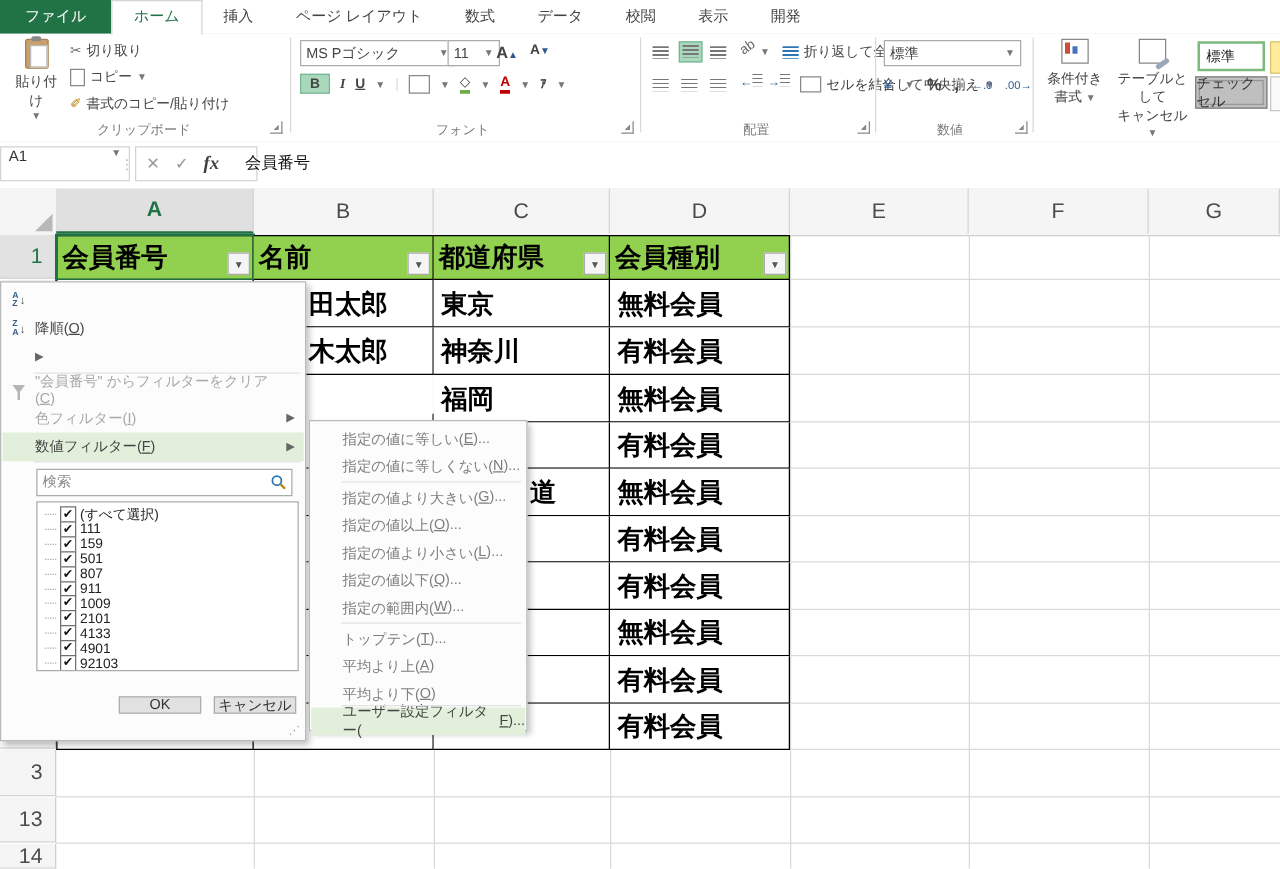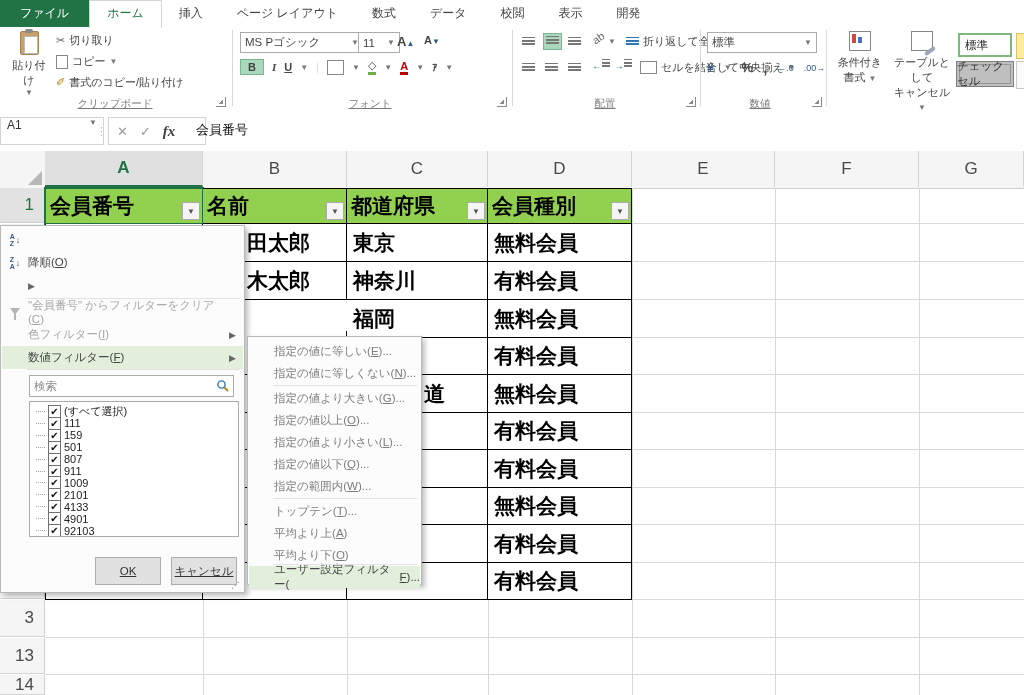--- a/index.html
+++ b/index.html
@@ -13,21 +13,21 @@
           border-bottom:1px solid #d5d5d5;display:flex;}
   .tab{height:27px;line-height:27px;padding:0 17px;font-size:12px;color:#444;cursor:default;}
   .tab.file{background:#217346;color:#fff;padding:0 20px;}
   .tab.active{background:#fff;color:#217346;border:1px solid #d5d5d5;border-bottom:none;
               line-height:25px;position:relative;z-index:2;margin-bottom:-1px;}
 
   
   #ribbon{position:absolute;left:0;top:27px;width:1024px;height:86px;background:#fff;
           border-bottom:1px solid #d5d5d5;font-size:11px;}
   .gsep{position:absolute;top:3px;height:76px;width:1px;background:#d9d9d9;}
-  .grouplabel{position:absolute;top:70px;font-size:10.5px;color:#7a7a7a;text-align:center;text-decoration:underline;}
+  .grouplabel{position:absolute;top:70px;font-size:10.5px;color:#7a7a7a;text-align:center;}
   .launcher{position:absolute;top:70px;width:9px;height:9px;border-right:1px solid #8a8a8a;
             border-bottom:1px solid #8a8a8a;}
   .launcher:after{content:"";position:absolute;right:2px;bottom:2px;width:4px;height:4px;
             background:linear-gradient(135deg,transparent 45%,#8a8a8a 45%);}
   .rbtn{display:flex;align-items:center;gap:4px;color:#444;}
   .dd{color:#777;font-size:8px;}
   .combo{position:absolute;border:1px solid #ababab;background:#fff;height:19px;
          display:flex;align-items:center;padding:0 4px;font-size:11.5px;justify-content:space-between;}
   .mini{display:inline-block;font-weight:bold;color:#444;}
   .linesicon{width:13px;height:10px;background:repeating-linear-gradient(#777 0 1.4px,transparent 1.4px 3.2px);}
@@ -90,22 +90,22 @@
   #fsearch{position:absolute;left:28px;top:149px;width:205px;height:22px;border:1px solid #ababab;
            background:#fff;box-sizing:border-box;display:flex;align-items:center;}
   #fsearch input{border:none;outline:none;flex:1;font-size:11.5px;padding:0 4px;color:#333;
            font-family:inherit;background:transparent;}
   #fsearch input::placeholder{color:#8a8a8a;}
   #flist{position:absolute;left:28px;top:175px;width:210px;height:136px;border:1px solid #ababab;background:#fff;box-sizing:border-box;overflow:hidden;}
   .fv{position:absolute;left:6px;height:13px;display:flex;align-items:center;gap:3px;font-size:11px;color:#222;}
   .fv .dot{width:9px;border-top:1px dotted #aaa;}
   .cb{width:11px;height:11px;border:1px solid #707070;background:#fff;display:flex;align-items:center;
       justify-content:center;font-size:10px;color:#111;line-height:11px;flex:none;}
-  .dbtn{position:absolute;top:331px;height:28px;background:#e1e1e1;border:1px solid #adadad;
-        display:flex;align-items:center;justify-content:center;font-size:11.5px;color:#333;box-sizing:border-box;text-decoration:underline;}
+  .dbtn{position:absolute;top:331px;height:14px;background:#e1e1e1;border:1px solid #adadad;
+        display:flex;align-items:center;justify-content:center;font-size:11.5px;color:#333;box-sizing:border-box;}
   #grip{position:absolute;right:3px;bottom:2px;color:#999;font-size:9px;letter-spacing:1px;}
 
   
   #submenu{position:absolute;left:247px;top:336px;width:175px;height:249px;background:#fcfcfc;
            border:1px solid #b8b8b8;box-shadow:3px 3px 5px rgba(0,0,0,.25);box-sizing:border-box;z-index:20;font-size:11.5px;}
   .smitem{position:absolute;left:1px;right:1px;height:22px;display:flex;align-items:center;
           padding-left:25px;color:#7d7d7d;}
   .smitem.hl{background:#e2efda;color:#444;}
   .smsep{position:absolute;left:25px;right:4px;height:1px;background:#e2e2e2;}
   u{text-decoration:underline;}

